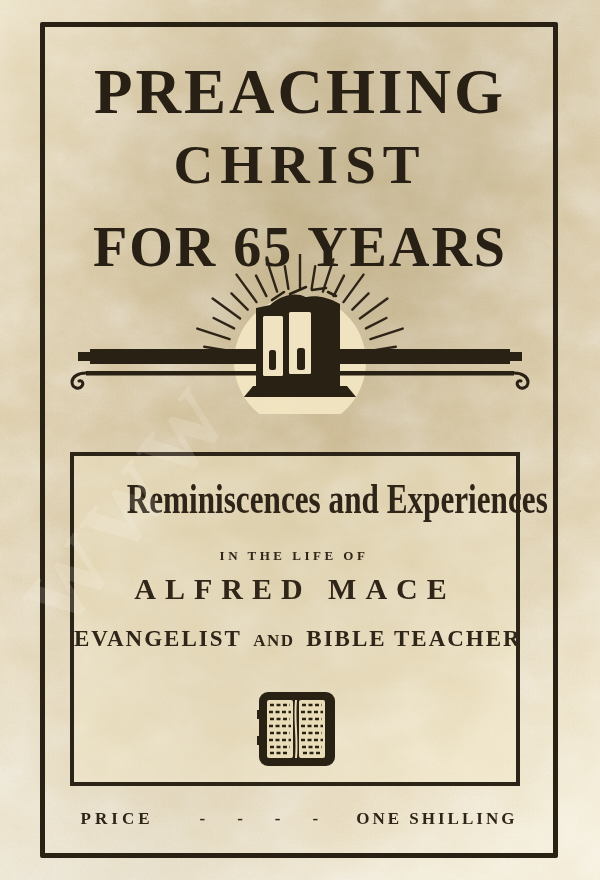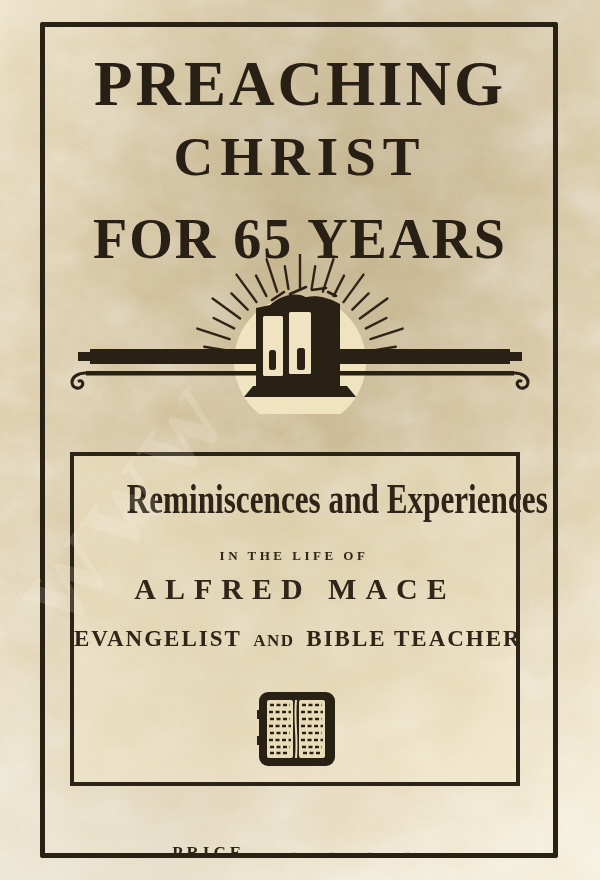--- a/index.html
+++ b/index.html
@@ -17,21 +17,21 @@
     background:
       linear-gradient(115deg, rgba(255,250,232,.30) 0%, rgba(255,250,232,0) 22%,
         rgba(120,100,60,.08) 55%, rgba(255,250,232,0) 78%, rgba(255,250,232,.28) 100%),
       radial-gradient(60% 45% at 52% 20%, rgba(90,80,40,.10), rgba(0,0,0,0) 70%);
   }
   .outer-frame{
     position:absolute;left:40px;top:22px;width:518px;height:836px;
     box-sizing:border-box;border:5px solid #2a2115;border-radius:2px;
   }
   .title{
-    position:absolute;left:45px;right:45px;top:46px;text-align:center;
+    position:absolute;left:45px;right:45px;top:54px;text-align:center;
     color:#292015;font-weight:bold;
   }
   .title-line{white-space:nowrap;}
   .tl1{font-size:63px;line-height:76px;letter-spacing:3px;}
   .tl2{font-size:55px;line-height:70px;letter-spacing:7px;}
   .tl3{font-size:56px;line-height:70px;letter-spacing:2px;margin-top:12px;}
   .emblem{position:absolute;left:70px;top:254px;width:460px;height:160px;}
   .inner-panel{
     position:absolute;left:70px;top:452px;width:450px;height:334px;
     box-sizing:border-box;border:4px solid #2d2418;
@@ -54,21 +54,21 @@
   }
   .role{
     position:absolute;left:0;right:0;top:170px;
     font-size:23px;font-weight:bold;letter-spacing:2px;white-space:nowrap;
   }
   .role .conj{font-size:17px;letter-spacing:1.5px;padding:0 4px;}
   .panel-book{position:absolute;left:50%;top:232px;transform:translateX(-50%);}
   .price-row{
     position:absolute;left:40px;top:804px;width:518px;height:30px;
     display:flex;justify-content:center;align-items:center;
-    color:#2e2417;font-weight:bold;margin-top:34px;
+    color:#2e2417;font-weight:bold;
   }
   .price-label{font-size:17px;letter-spacing:4px;margin-right:30px;}
   .price-dash{font-size:17px;margin:0 16px;}
   .price-value{font-size:17px;letter-spacing:3px;margin-left:22px;}
   .watermark{
     position:absolute;left:-20px;top:430px;pointer-events:none;
     font-size:120px;font-weight:bold;color:rgba(255,252,238,.14);
     transform:rotate(-52deg);letter-spacing:6px;mix-blend-mode:screen;
   }
 </style>
@@ -194,17 +194,18 @@
       </g>
     </svg>
   </section>
 
   <footer class="price-row">
     <span class="price-label">PRICE</span>
     <span class="price-dash">-</span>
     <span class="price-dash">-</span>
     <span class="price-dash">-</span>
     <span class="price-dash">-</span>
+    <span class="price-value">ONE SHILLING</span>
   </footer>
 
   <div class="watermark">www</div>
 
 </div>
 
 </body></html>

